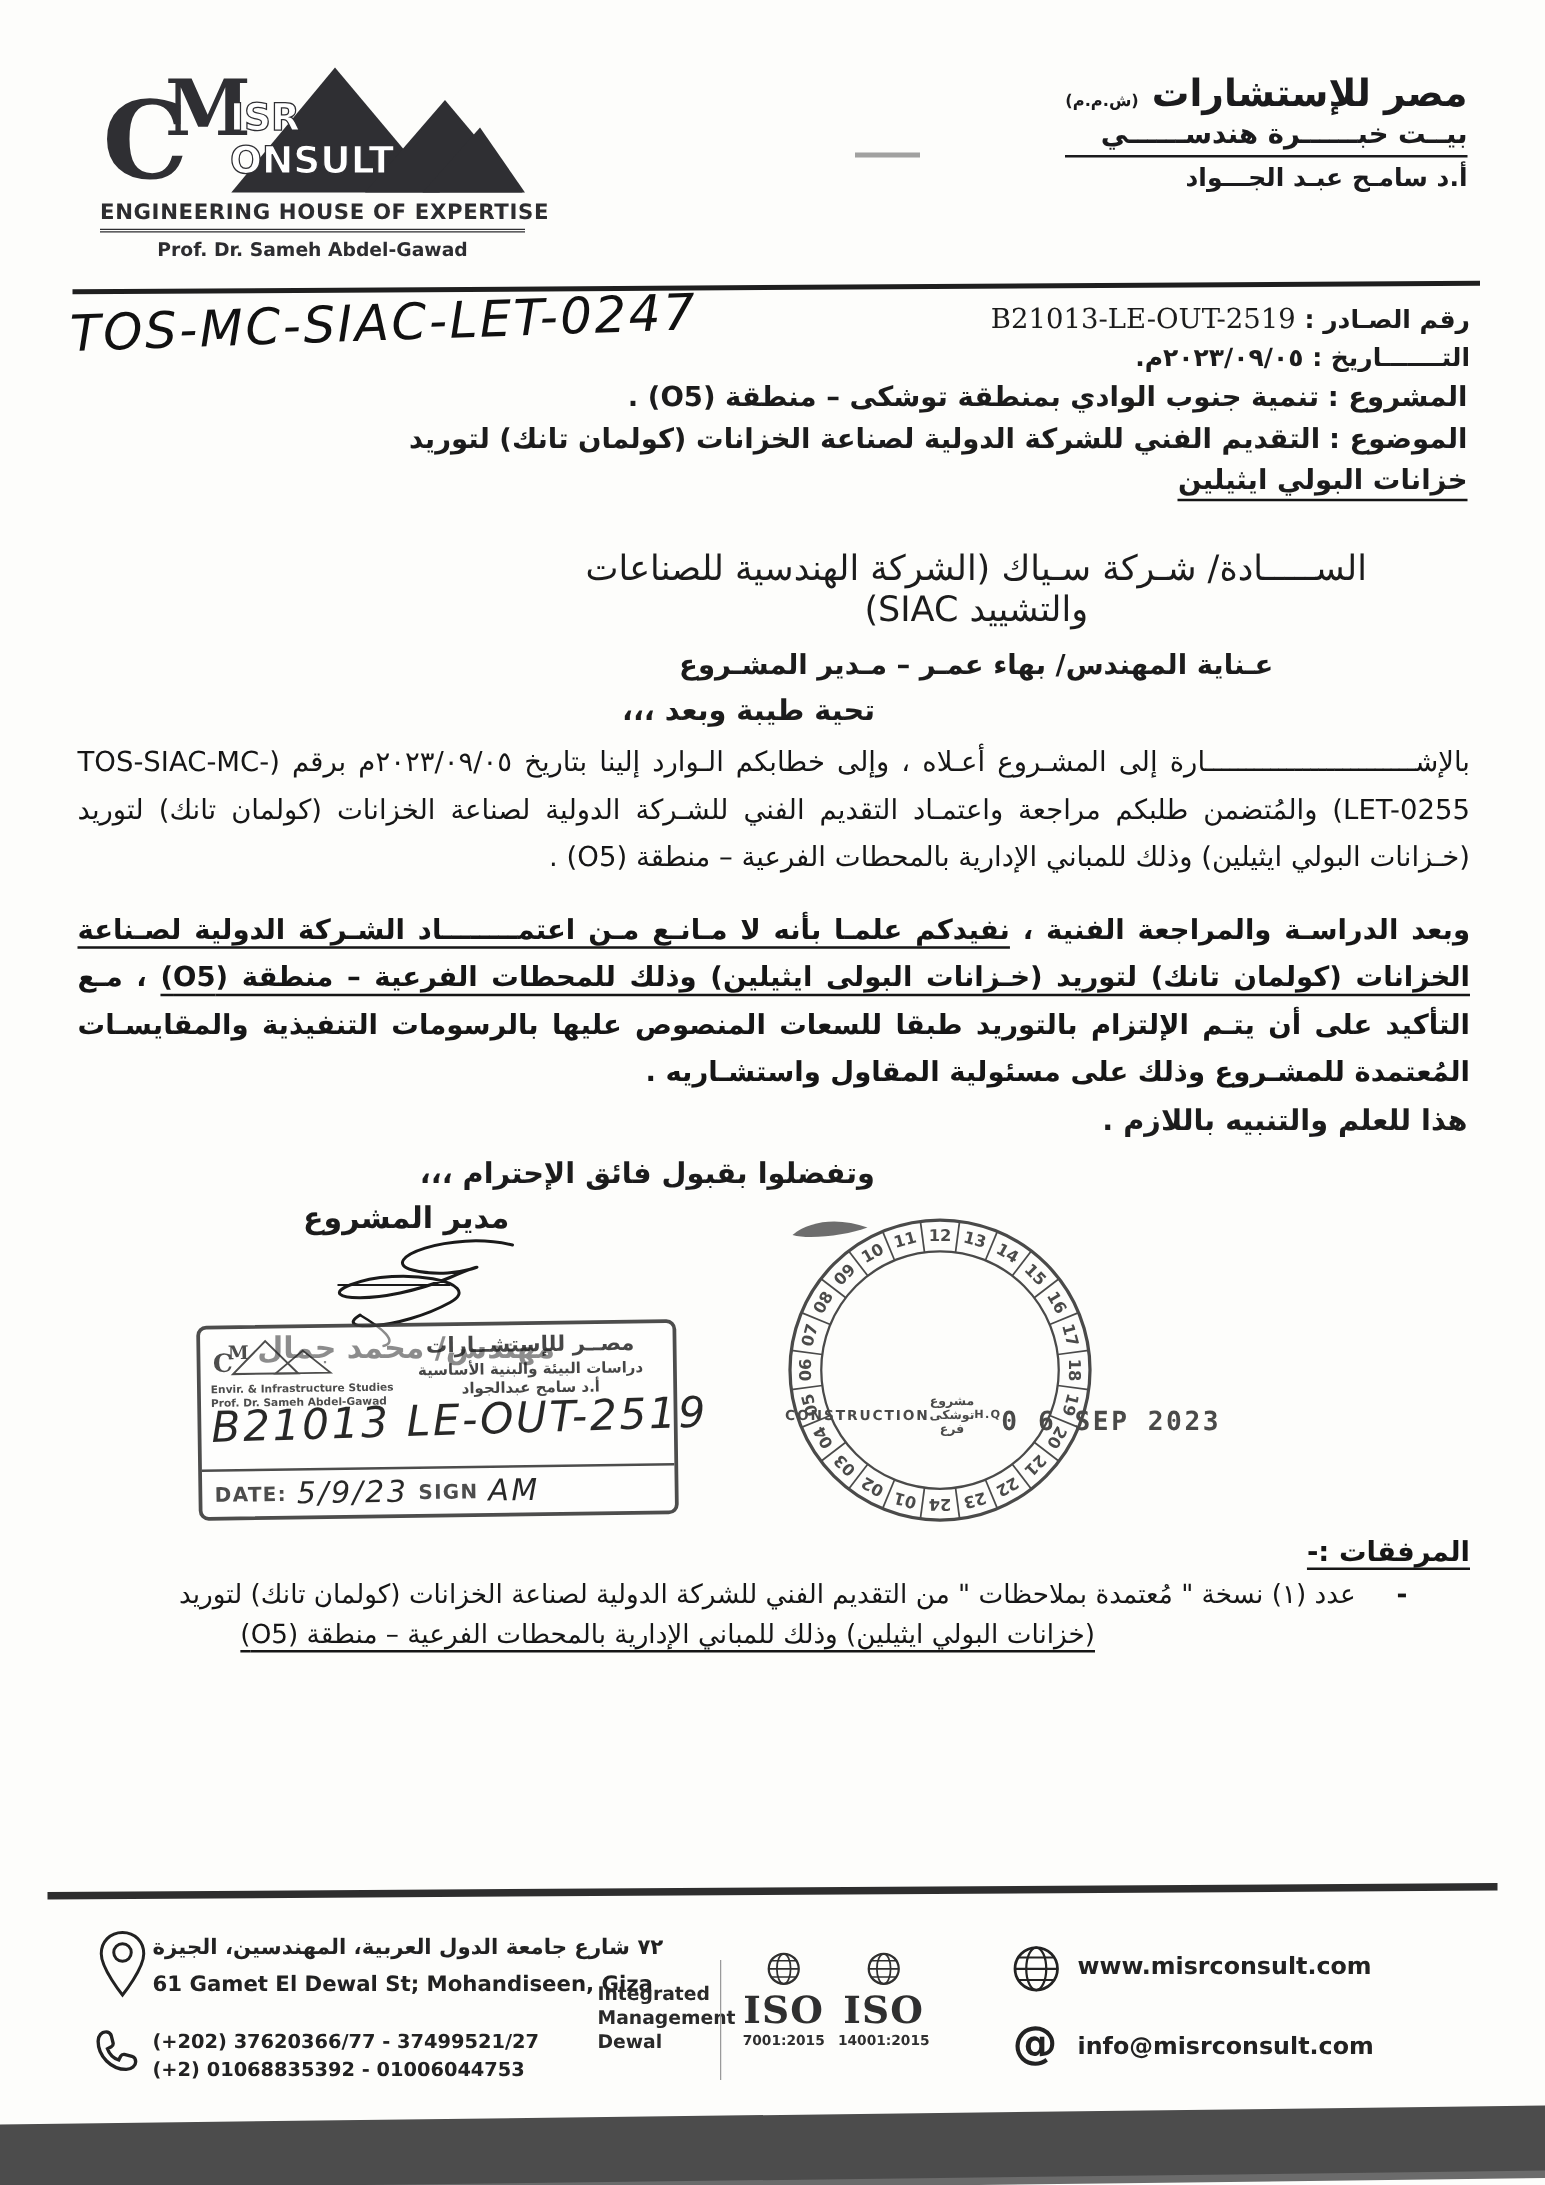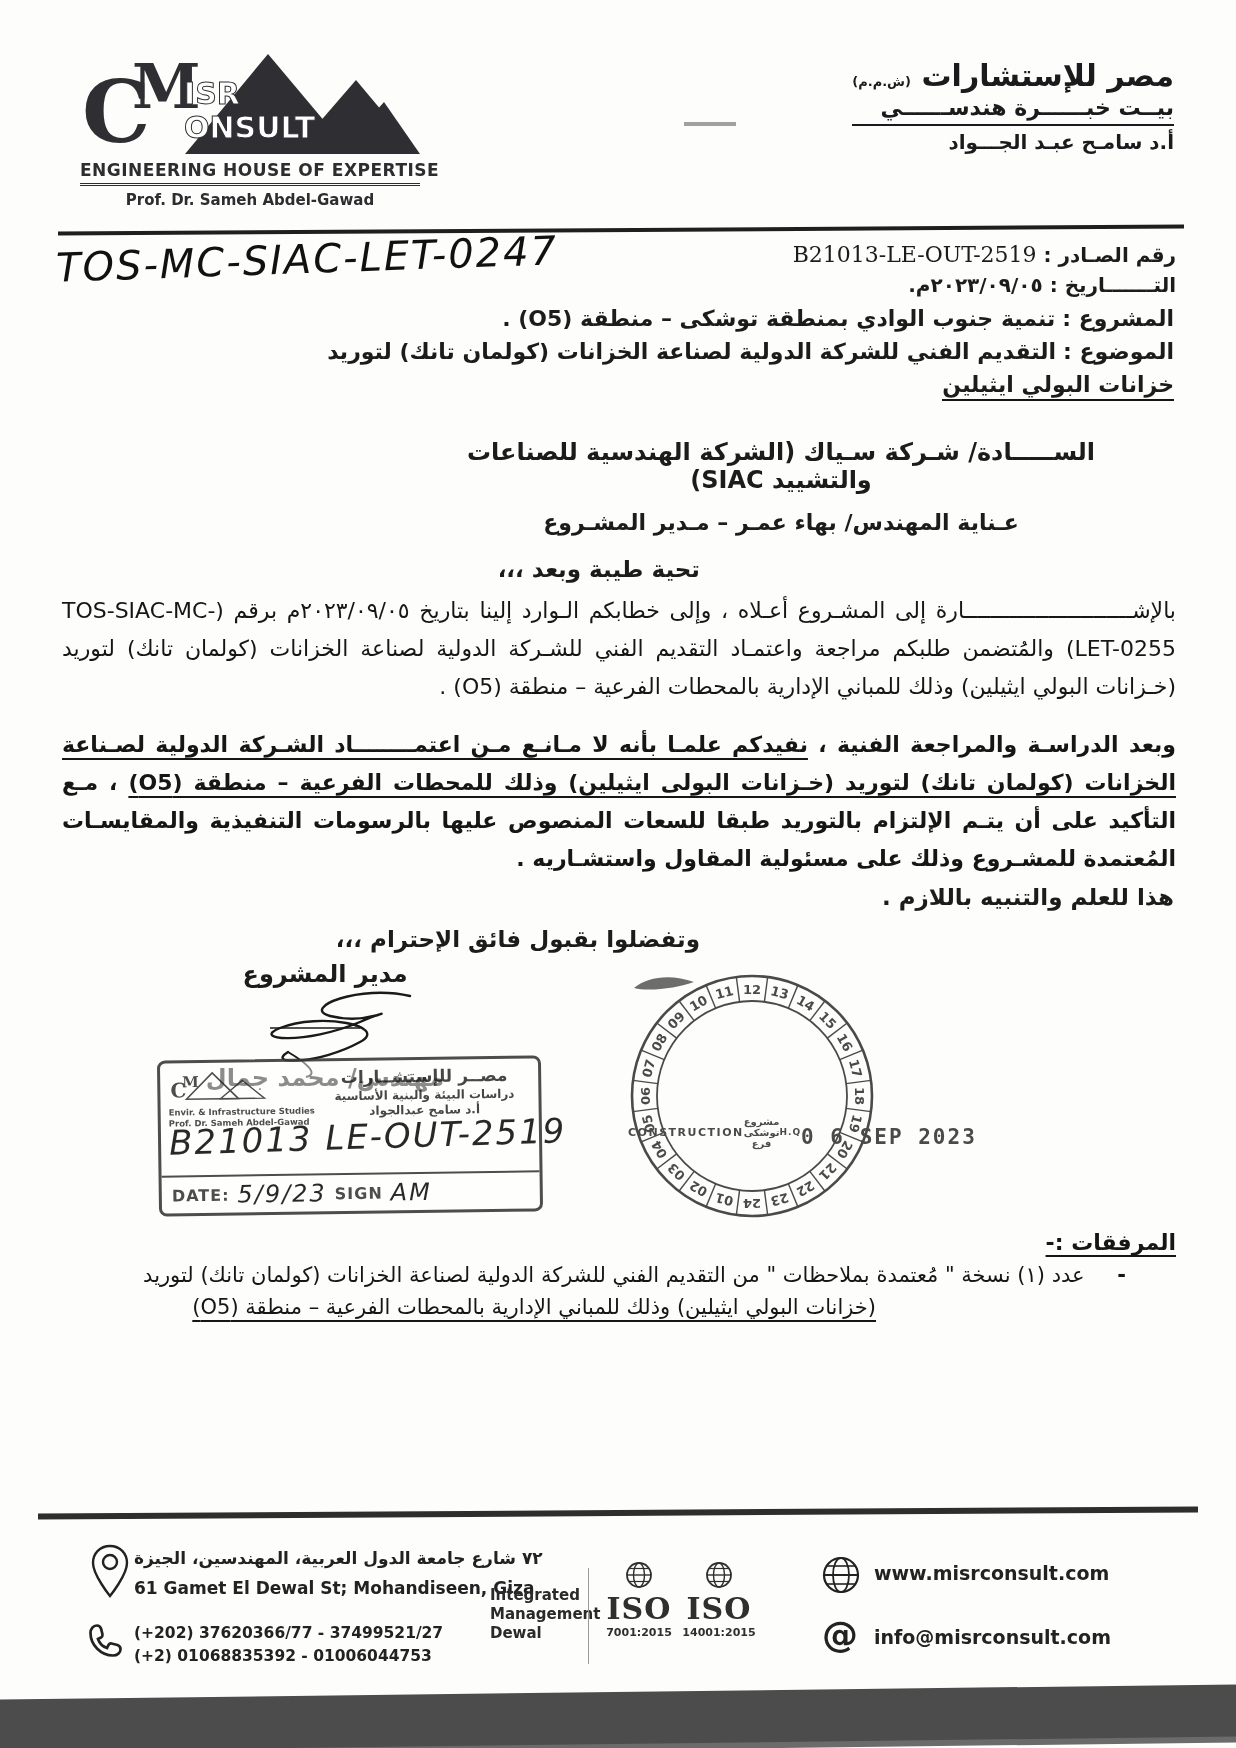--- a/index.html
+++ b/index.html
@@ -30,21 +30,21 @@
   .ref-block{position:absolute;right:60px;top:240px;direction:rtl;text-align:right;}
   .ref-block .row{font-size:20px;font-weight:700;line-height:30px;white-space:nowrap;}
   .ref-block .latin{font-size:22px;font-weight:400;font-family:"DejaVu Serif", serif;}
   
   .subject-block{position:absolute;right:62px;top:302px;direction:rtl;text-align:right;font-size:22px;line-height:33px;}
   .subject-block .lbl{font-weight:700;}
   .subject-block .val{font-weight:700;}
   .u2{border-bottom:2px solid #151515;padding-bottom:2px;}
   
   .addressee{position:absolute;right:95px;top:438px;width:720px;direction:rtl;text-align:center;}
-  .addressee .a1{font-size:24px;font-weight:700;}
+  .addressee .a1{font-size:28px;font-weight:400;}
   .addressee .a2{font-size:22px;font-weight:700;margin-top:16px;}
   .greeting{position:absolute;right:536px;top:556px;direction:rtl;font-size:23px;font-weight:700;white-space:nowrap;}
   .para{position:absolute;left:62px;right:60px;direction:rtl;text-align:justify;font-size:22px;line-height:38px;color:#161616;}
   .para1{top:592px;font-weight:500;}
   .para2{top:726px;font-weight:700;}
   .useg{text-decoration:underline;text-decoration-thickness:2px;text-underline-offset:6px;}
   .closing1{position:absolute;right:62px;top:884px;direction:rtl;font-size:23px;font-weight:700;}
   .closing2{position:absolute;right:536px;top:926px;direction:rtl;font-size:23px;font-weight:700;white-space:nowrap;}
   
   .sig-block{position:absolute;left:185px;top:960px;width:280px;text-align:center;direction:rtl;}
@@ -83,21 +83,21 @@
   .stamp-print{font-size:16px;font-weight:700;letter-spacing:1px;color:#3a3a3a;}
   .rect-bottom .hand{font-size:24px;}
   
   .attachments{position:absolute;right:60px;left:60px;top:1230px;direction:rtl;text-align:right;color:#161616;}
   .att-head{font-size:22px;font-weight:700;text-decoration:underline;text-decoration-thickness:2px;text-underline-offset:5px;}
   .att-line1{font-size:21px;margin-top:8px;padding-right:50px;}
   .att-marker{display:inline-block;margin-left:26px;font-weight:700;}
   .att-line2{font-size:21px;font-weight:400;margin-top:8px;padding-right:300px;text-decoration:underline;text-decoration-thickness:2px;text-underline-offset:6px;}
   
   .rule-footer{position:absolute;left:38px;right:38px;top:1510px;height:6px;background:#2e2e2e;transform:skewY(-.35deg);}
-  .footer{position:absolute;left:0;right:0;top:1534px;height:150px;color:#222;margin-left:12px;}
+  .footer{position:absolute;left:0;right:0;top:1534px;height:150px;color:#222;}
   .f-icon{position:absolute;}
   .addr-ar{position:absolute;left:122px;top:14px;font-size:17px;font-weight:700;direction:rtl;text-align:left;}
   .addr-en{position:absolute;left:122px;top:44px;font-size:17px;font-weight:700;}
   .phone-lines{position:absolute;left:122px;top:88px;font-size:15.5px;font-weight:700;line-height:23px;}
   .ims{position:absolute;left:478px;top:52px;font-size:15px;font-weight:700;line-height:19px;color:#2a2a2a;}
   .f-divider{position:absolute;left:576px;top:34px;width:1px;height:96px;background:#9a9a9a;}
   .iso-badge{position:absolute;top:26px;width:78px;text-align:center;color:#2f2f2f;}
   .iso-badge .iso-word{font-size:30px;font-weight:700;letter-spacing:1px;line-height:30px;font-family:"DejaVu Serif", serif;}
   .iso-badge .iso-code{font-size:11px;font-weight:700;margin-top:2px;}
   .iso1{left:588px;} .iso2{left:668px;}

